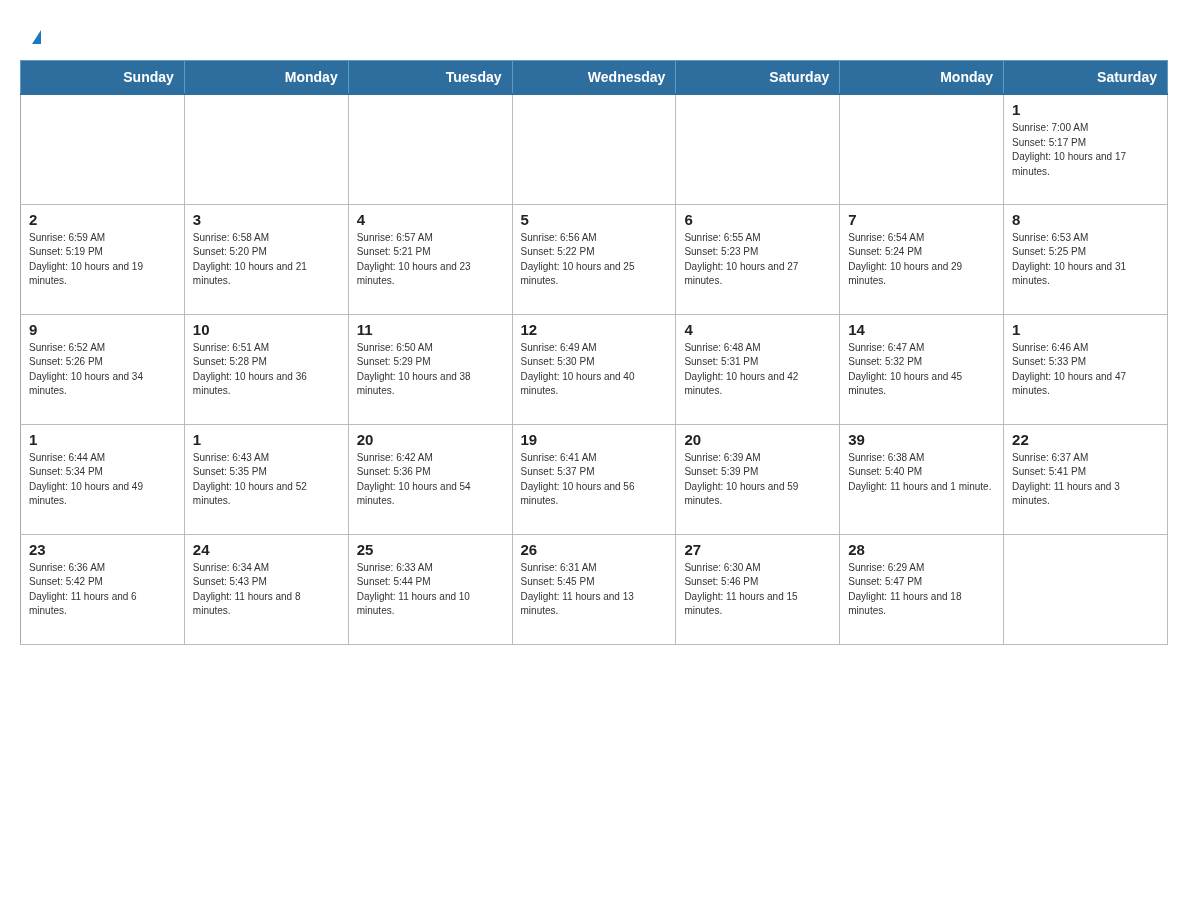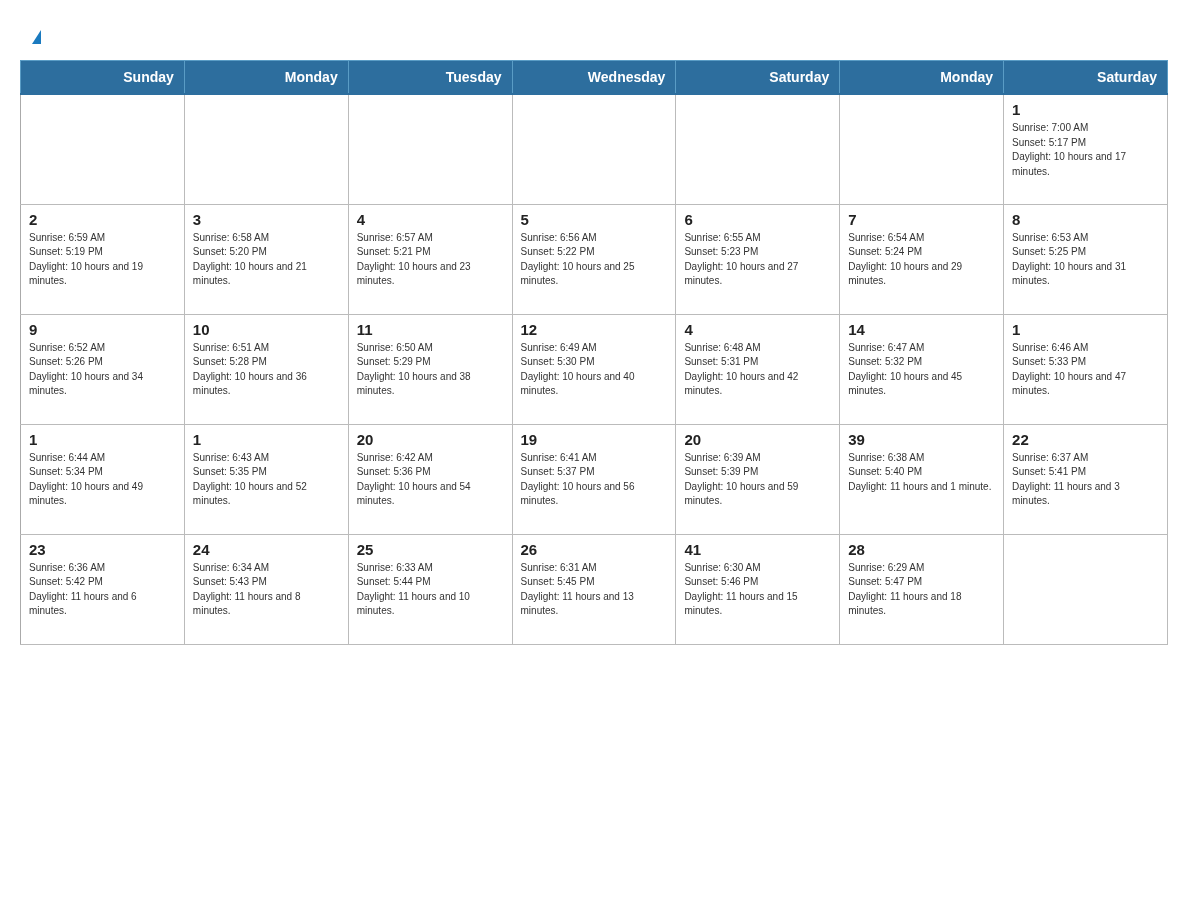--- a/index.html
+++ b/index.html
@@ -252,21 +252,21 @@
         </td>
         <td>
           <span class="day-number">25</span>
           <div class="day-info">Sunrise: 6:33 AM<br>Sunset: 5:44 PM<br>Daylight: 11 hours and 10 minutes.</div>
         </td>
         <td>
           <span class="day-number">26</span>
           <div class="day-info">Sunrise: 6:31 AM<br>Sunset: 5:45 PM<br>Daylight: 11 hours and 13 minutes.</div>
         </td>
         <td>
-          <span class="day-number">41</span>
+          <span class="day-number">27</span>
           <div class="day-info">Sunrise: 6:30 AM<br>Sunset: 5:46 PM<br>Daylight: 11 hours and 15 minutes.</div>
         </td>
         <td>
           <span class="day-number">28</span>
           <div class="day-info">Sunrise: 6:29 AM<br>Sunset: 5:47 PM<br>Daylight: 11 hours and 18 minutes.</div>
         </td>
         <td class="empty-cell"></td>
       </tr>
     </tbody>
 </table>

